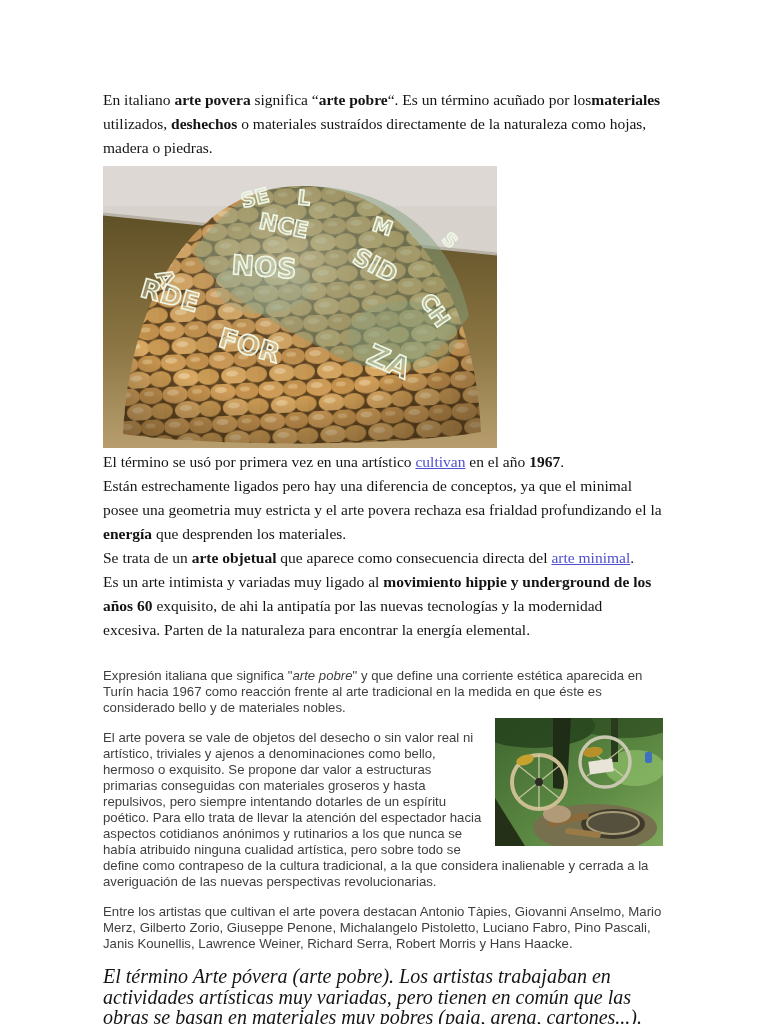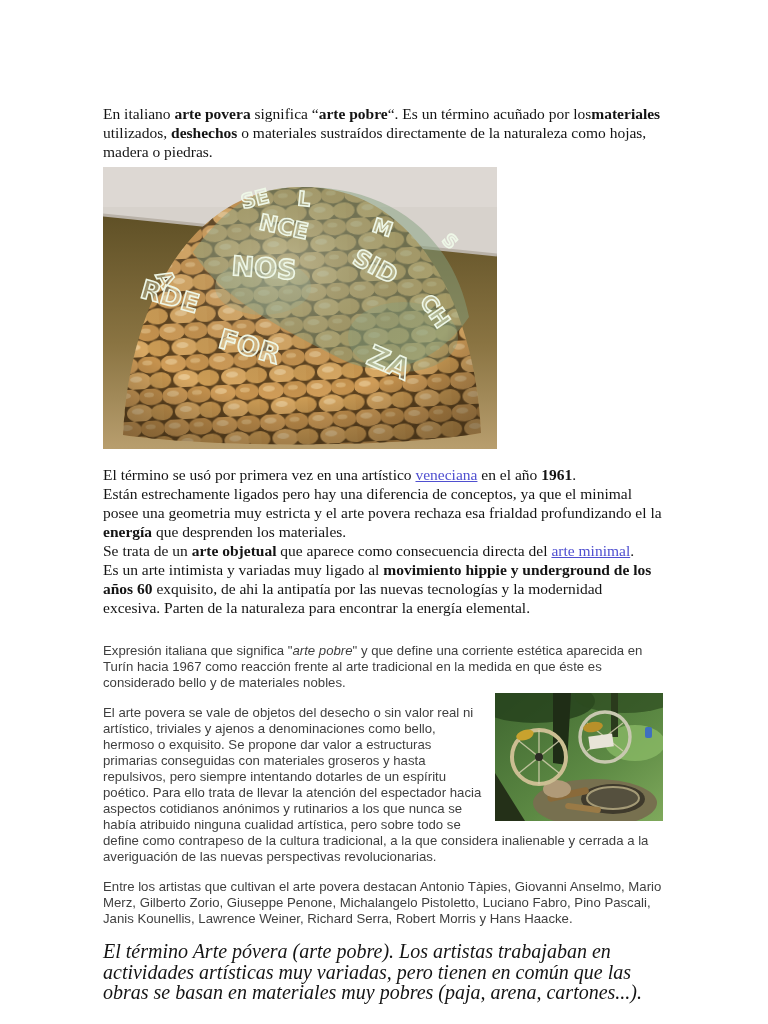--- a/index.html
+++ b/index.html
@@ -5,21 +5,21 @@
   html,body{margin:0;padding:0;}
   body{
     width:768px;height:1024px;background:#ffffff;overflow:hidden;
     font-family:"Liberation Serif",serif;
   }
   .page{
     position:relative;width:768px;height:1024px;background:#ffffff;
     box-sizing:border-box;padding:88px 105px 0 103px;
   }
   
-  .serif{font-family:"Liberation Serif",serif;font-size:15.5px;line-height:19px;color:#141414;margin-top:16px;}
+  .serif{font-family:"Liberation Serif",serif;font-size:15.5px;line-height:24px;color:#141414;}
   .serif p{margin:0;}
   .b{font-weight:bold;}
   .link{color:#4f4fd0;text-decoration:underline;cursor:pointer;}
   
   .img1{width:394px;height:282px;margin:6px 0 2px 0;line-height:0;}
   .domeletter{
     font-family:"DejaVu Sans",sans-serif;font-weight:bold;
     fill:rgba(240,250,235,0.28);stroke:#eef7e7;stroke-width:1.6px;
   }
   
@@ -94,21 +94,21 @@
         <text class="domeletter" font-size="22" transform="translate(52,108) rotate(62)">A</text>
         <text class="domeletter" font-size="26" transform="translate(36,130) rotate(16)">RDE</text>
         <text class="domeletter" font-size="27" transform="translate(114,180) rotate(16)">FOR</text>
         <text class="domeletter" font-size="29" transform="translate(262,196) rotate(24)">ZA</text>
         <text class="domeletter" font-size="22" transform="translate(316,134) rotate(56)">CH</text>
       </g>
     </svg>
   </div>
 
   <div class="serif">
-    <p><span>El término se usó por primera vez en una artístico </span><a class="link">veneciana</a><span> en el año </span><span class="b">1961</span><span>.</span></p>
+    <p><span>El término se usó por primera vez en una artístico </span><a class="link">cultivan</a><span> en el año </span><span class="b">1967</span><span>.</span></p>
     <p><span>Están estrechamente ligados pero hay una diferencia de conceptos, ya que el minimal posee una geometria muy estricta y el arte povera rechaza esa frialdad profundizando el la </span><span class="b">energía</span><span> que desprenden los materiales.</span></p>
     <p><span>Se trata de un </span><span class="b">arte objetual</span><span> que aparece como consecuencia directa del </span><a class="link">arte minimal</a><span>.</span></p>
     <p><span>Es un arte intimista y variadas muy ligado al </span><span class="b">movimiento hippie y underground de los años 60</span><span> exquisito, de ahi la antipatía por las nuevas tecnologías y la modernidad excesiva. Parten de la naturaleza para encontrar la energía elemental.</span></p>
   </div>
 
   <div class="sans">
     <p><span>Expresión italiana que significa "</span><span class="i">arte pobre</span><span>" y que define una corriente estética aparecida en Turín hacia 1967 como reacción frente al arte tradicional en la medida en que éste es considerado bello y de materiales nobles.</span></p>
 
     <div class="imgfloat">
       <svg viewBox="0 0 168 128" width="168" height="128">

